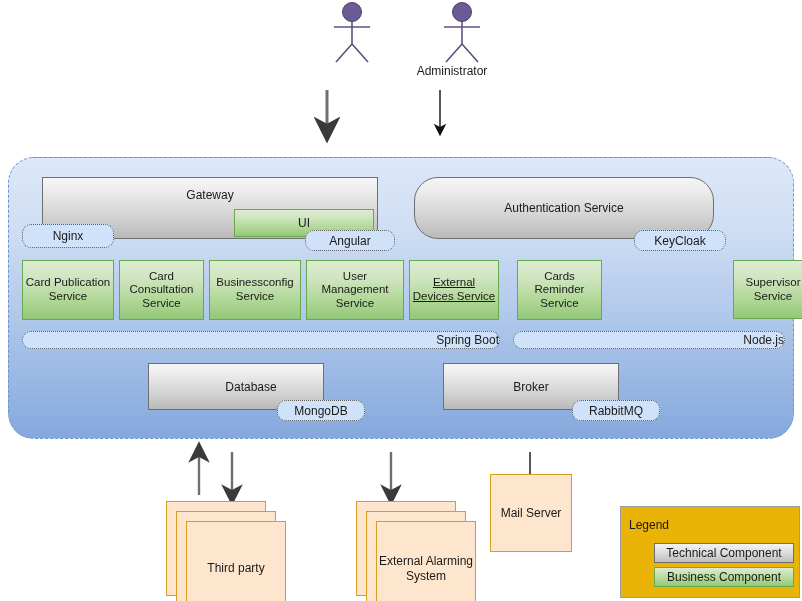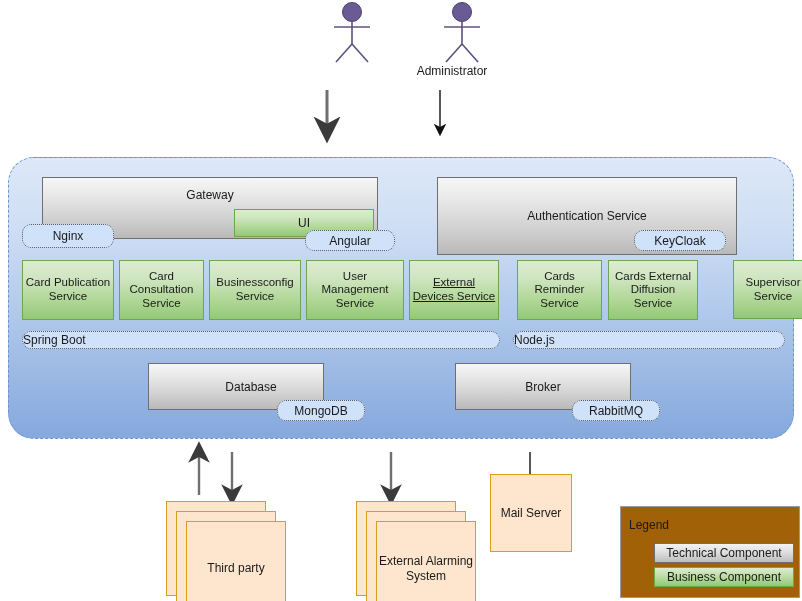--- a/index.html
+++ b/index.html
@@ -57,21 +57,21 @@
     border-radius: 9px;
     background: #cfe2fa;
     display: flex; align-items: center; justify-content: center;
     font-size: 12px; color: #1a1a1a; white-space: nowrap;
   }
   .runtime-bar {
     position: absolute;
     border: 1px dotted #5a5a5a;
     border-radius: 9px;
     background: #cfe2fa;
-    display: flex; align-items: center; justify-content: flex-start;
+    display: flex; align-items: center; justify-content: flex-end;
     font-size: 12px; color: #1a1a1a;
   }
 
   
   .ext-wrap { position: absolute; }
   .ext-sheet {
     position: absolute;
     border: 1px solid #d6a01e;
     background: #fde6cd;
   }
@@ -79,21 +79,21 @@
     position: absolute;
     border: 1px solid #d6a01e;
     background: #fde6cd;
     display: flex; align-items: center; justify-content: center;
     font-size: 12px; color: #1a1a1a; text-align: center; line-height: 1.2;
   }
 
   
   .legend {
     position: absolute; left: 620px; top: 506px; width: 180px; height: 92px;
-    border: 1px solid #9a9a9a; background: #a16207;
+    border: 1px solid #9a9a9a; background: #eab308;
   }
   .legend-title {
     position: absolute; left: 8px; top: 11px; font-size: 12px; color: #1a1a1a;
   }
   .legend-sw {
     position: absolute; left: 33px; width: 140px; height: 20px;
     display: flex; align-items: center; justify-content: center;
     font-size: 12px; color: #1a1a1a;
   }
   .legend-sw.tech {
@@ -156,21 +156,21 @@
 
     <line x1="530" y1="452" x2="530" y2="495" stroke="#111111" stroke-width="1.4" marker-end="url(#ahB)"></line>
   </svg>
 
   <div class="platform"></div>
 
   <div class="tech-box" style="left:42px; top:177px; width:336px; height:62px; align-items:flex-start; padding-top:10px;">
     <span>Gateway</span>
   </div>
 
-  <div class="tech-box" style="left:437px; top:177px; width:300px; height:78px;">
+  <div class="tech-box" style="left:414px; top:177px; width:300px; height:62px;border-radius:24px;">
     <span>Authentication Service</span>
   </div>
 
   <div class="biz-box" style="left:234px; top:209px; width:140px; height:28px; font-size:12px;text-align:right;">
     <span>UI</span>
   </div>
 
   <div class="chip" style="left:22px; top:224px; width:92px; height:24px;">
     <span>Nginx</span>
   </div>
@@ -193,38 +193,35 @@
   <div class="biz-box" style="left:306px; top:260px; width:98px; height:60px;">
     <span>User Management Service</span>
   </div>
   <div class="biz-box" style="left:409px; top:260px; width:90px; height:60px;text-decoration:underline;">
     <span>External Devices Service</span>
   </div>
 
   <div class="biz-box" style="left:517px; top:260px; width:85px; height:60px;">
     <span>Cards Reminder Service</span>
   </div>
-  <div class="biz-box" style="left:608px; top:260px; width:90px; height:60px;">
-    <span>Cards External Diffusion Service</span>
-  </div>
   <div class="biz-box" style="left:705px; top:260px; width:80px; height:59px;margin-left:28px;">
     <span>Supervisor Service</span>
   </div>
 
   <div class="runtime-bar" style="left:22px; top:331px; width:478px; height:18px;">
     <span>Spring Boot</span>
   </div>
   <div class="runtime-bar" style="left:513px; top:331px; width:272px; height:18px;">
     <span>Node.js</span>
   </div>
 
   <div class="tech-box" style="left:148px; top:363px; width:176px; height:47px;padding-left:30px;">
     <span>Database</span>
   </div>
-  <div class="tech-box" style="left:455px; top:363px; width:176px; height:47px;">
+  <div class="tech-box" style="left:443px; top:363px; width:176px; height:47px;">
     <span>Broker</span>
   </div>
   <div class="chip" style="left:277px; top:400px; width:88px; height:21px;">
     <span>MongoDB</span>
   </div>
   <div class="chip" style="left:572px; top:400px; width:88px; height:21px;">
     <span>RabbitMQ</span>
   </div>
 
   <div class="ext-wrap" style="left:166px; top:501px; width:120px; height:100px;">

